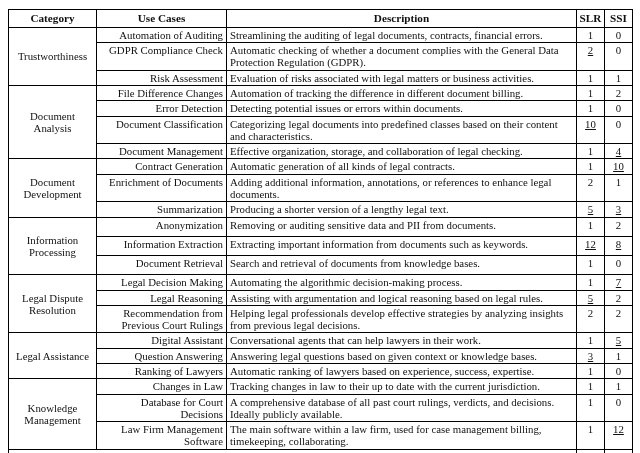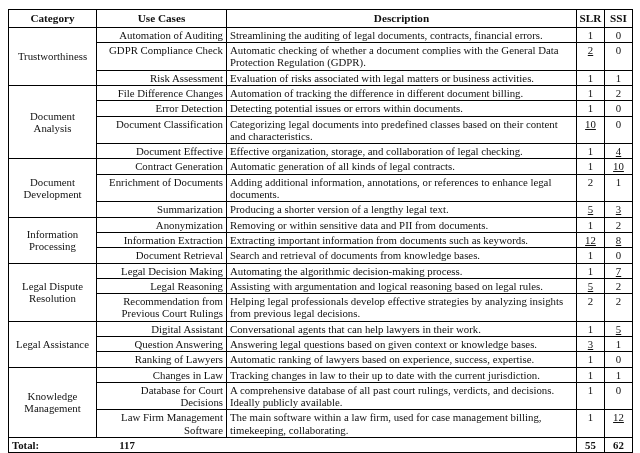--- a/index.html
+++ b/index.html
@@ -6,21 +6,21 @@
   body{width:640px;height:453px;overflow:hidden;font-family:"Liberation Serif","DejaVu Serif",serif;color:#111;}
   .page{padding:9px 8px 0 8px;}
   table{border-collapse:collapse;table-layout:fixed;width:624px;border:1.5px solid #000;}
   col.c-cat{width:88px;}
   col.c-uc{width:130px;}
   col.c-desc{width:350px;}
   col.c-slr{width:28px;}
   col.c-ssi{width:28px;}
   th,td{border:1px solid #000;font-size:10.8px;line-height:1.14;padding:1px 3px;vertical-align:top;overflow:hidden;}
   th{font-weight:bold;text-align:center;font-size:11.2px;padding:2px 2px;}
-  td.cat{text-align:center;vertical-align:middle;padding:8px 2px;}
+  td.cat{text-align:center;vertical-align:middle;padding:16px 2px;}
   td.uc{text-align:right;}
   td.desc{text-align:left;margin-left:16px;}
   td.num{text-align:center;padding:1px 1px;}
   td.u, .u{text-decoration:underline;}
   .total-inner{display:flex;justify-content:flex-start;align-items:center;gap:80px;font-weight:bold;padding-right:1px;}
   td.bold{font-weight:bold;}
 </style>
 </head>
 <body>
 
@@ -75,21 +75,21 @@
           <td class="num">1</td>
           <td class="num">0</td>
         </tr>
         <tr>
           <td class="uc">Document Classification</td>
           <td class="desc">Categorizing legal documents into predefined classes based on their content and characteristics.</td>
           <td class="num u">10</td>
           <td class="num">0</td>
         </tr>
         <tr>
-          <td class="uc">Document Effective</td>
+          <td class="uc">Document Management</td>
           <td class="desc">Effective organization, storage, and collaboration of legal checking.</td>
           <td class="num">1</td>
           <td class="num u">4</td>
         </tr>
         <tr>
           <td class="cat" rowspan="3">Document Development</td>
           <td class="uc">Contract Generation</td>
           <td class="desc">Automatic generation of all kinds of legal contracts.</td>
           <td class="num">1</td>
           <td class="num u">10</td>
@@ -102,21 +102,21 @@
         </tr>
         <tr>
           <td class="uc">Summarization</td>
           <td class="desc">Producing a shorter version of a lengthy legal text.</td>
           <td class="num u">5</td>
           <td class="num u">3</td>
         </tr>
         <tr>
           <td class="cat" rowspan="3">Information Processing</td>
           <td class="uc">Anonymization</td>
-          <td class="desc">Removing or within sensitive data and PII from documents.</td>
+          <td class="desc">Removing or auditing sensitive data and PII from documents.</td>
           <td class="num">1</td>
           <td class="num">2</td>
         </tr>
         <tr>
           <td class="uc">Information Extraction</td>
           <td class="desc">Extracting important information from documents such as keywords.</td>
           <td class="num u">12</td>
           <td class="num u">8</td>
         </tr>
         <tr>

